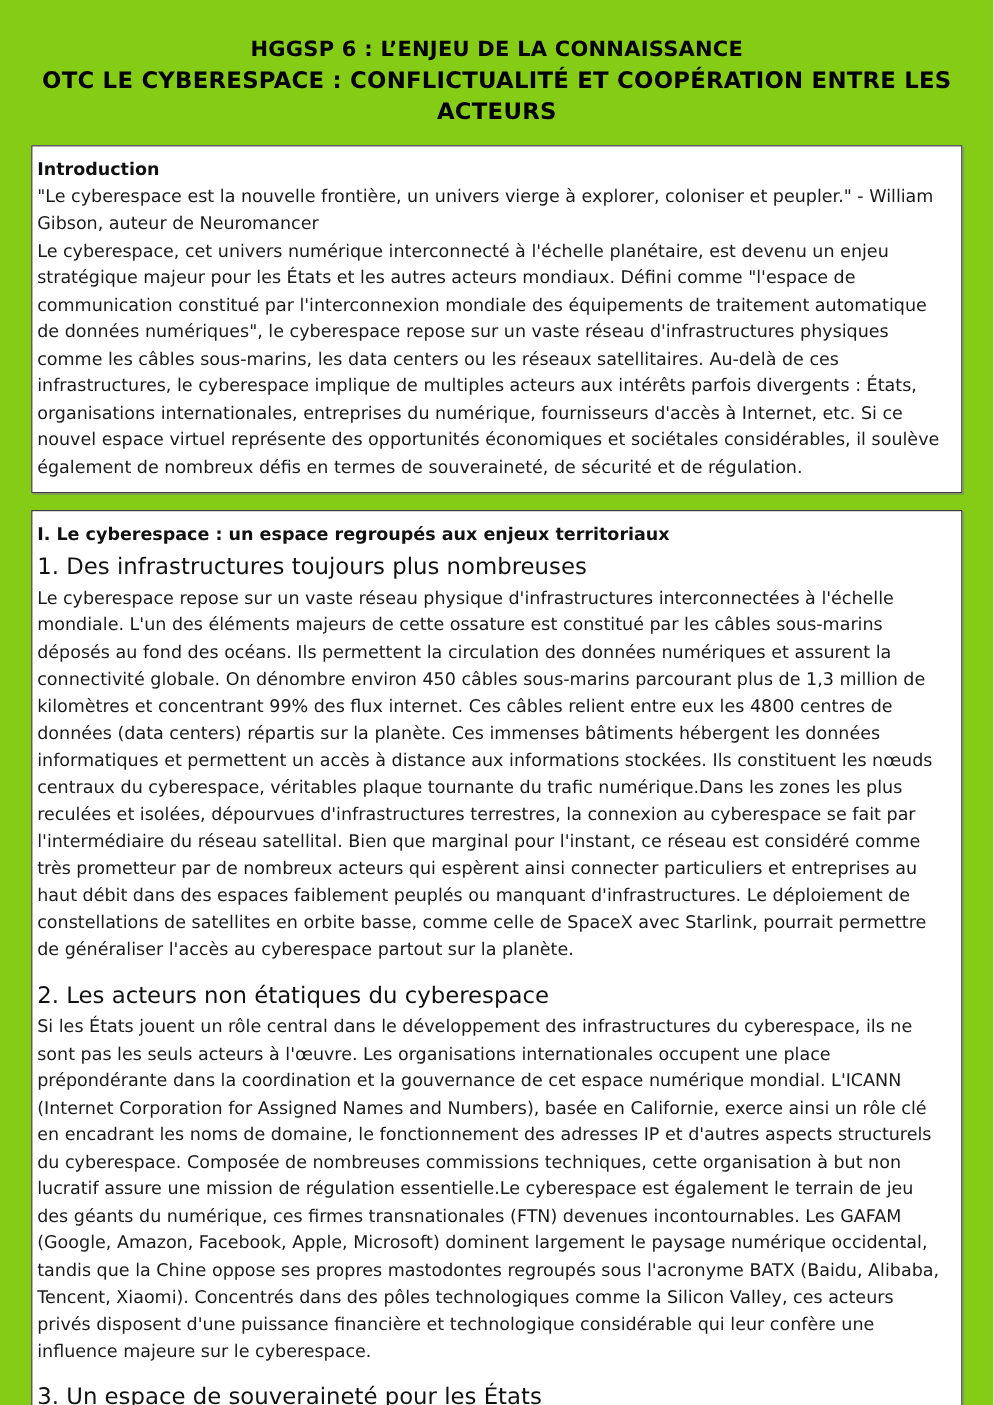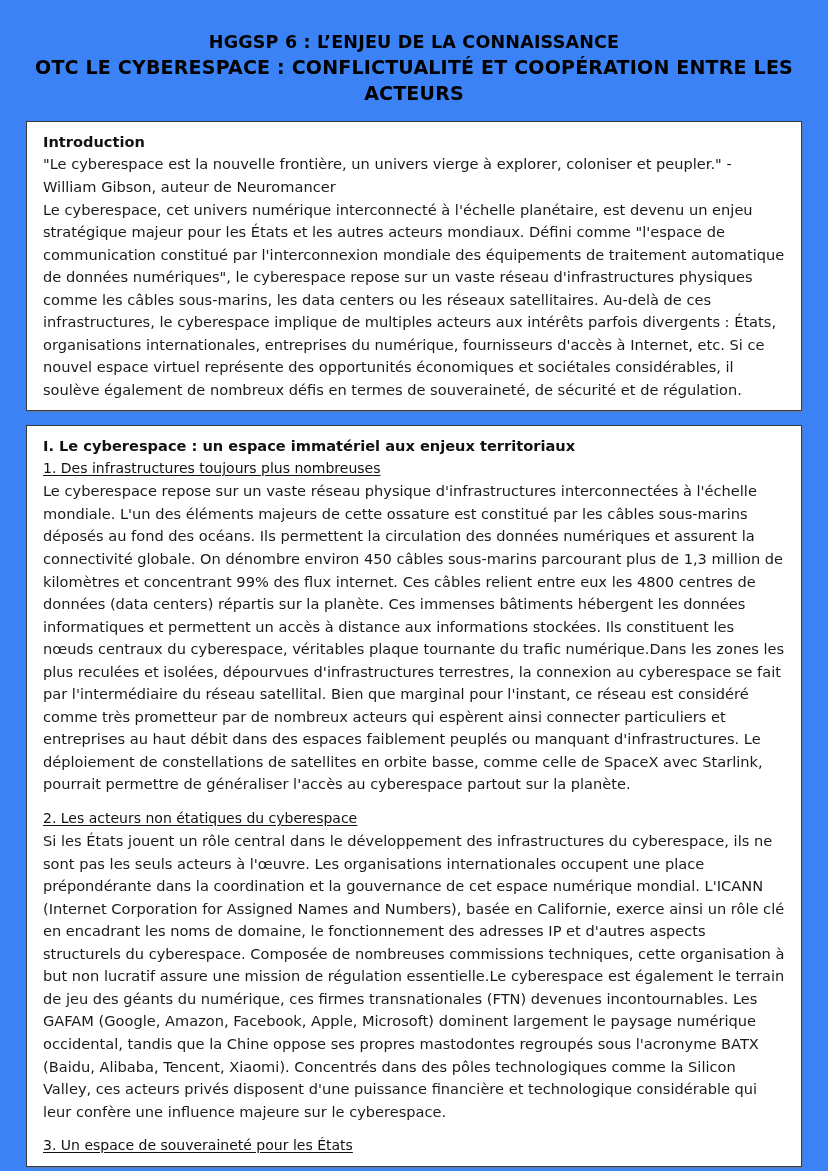--- a/index.html
+++ b/index.html
@@ -14,21 +14,21 @@
     font-family: "DejaVu Sans", "Liberation Sans", sans-serif;
     color: #1a1a1a;
     overflow: hidden;
   }
   .page {
     width: 828px;
     height: 1171px;
     box-sizing: border-box;
     padding: 0;
     position: relative;
-    background: #3b82f6;
+    background: #84cc16;
   }
   .doc-title {
     text-align: center;
     padding: 30px 14px 0 14px;
   }
   .doc-title .title-line {
     font-weight: bold;
     letter-spacing: 0.2px;
     color: #000000;
     line-height: 1.38;
@@ -38,36 +38,35 @@
   }
   .doc-title .title-line-2 {
     font-size: 19px;
   }
   .box {
     border: 1.3px solid #3a3a3a;
     box-shadow: 1.5px 1.5px 0 rgba(120,120,120,0.45);
     background: #ffffff;
     box-sizing: border-box;
     margin: 0 26px 14px 26px;
-    padding: 9px 14px 9px 16px;
+    padding: 9px 14px 9px 4px;
   }
   .box-intro {
     margin-top: 14px;
   }
   .heading-bold {
     font-weight: bold;
     font-size: 14.6px;
     line-height: 1.5;
     color: #111111;
     margin: 0 0 1px 0;
   }
   .subheading-underline {
-    text-decoration: underline;
     text-underline-offset: 2px;
-    font-size: 14px;
+    font-size: 19px;
     line-height: 1.5;
     color: #111111;
     margin: 0 0 1px 0;
   }
   p.para {
     margin: 0;
     font-size: 14.6px;
     line-height: 1.545;
     color: #1a1a1a;
     text-align: left;
@@ -87,21 +86,21 @@
     <div class="title-line title-line-2">OTC LE CYBERESPACE : CONFLICTUALITÉ ET COOPÉRATION ENTRE LES ACTEURS</div>
   </div>
 
   <section class="box box-intro">
     <div class="heading-bold">Introduction</div>
     <p class="para">"Le cyberespace est la nouvelle frontière, un univers vierge à explorer, coloniser et peupler." - William Gibson, auteur de Neuromancer</p>
     <p class="para">Le cyberespace, cet univers numérique interconnecté à l'échelle planétaire, est devenu un enjeu stratégique majeur pour les États et les autres acteurs mondiaux. Défini comme "l'espace de communication constitué par l'interconnexion mondiale des équipements de traitement automatique de données numériques", le cyberespace repose sur un vaste réseau d'infrastructures physiques comme les câbles sous-marins, les data centers ou les réseaux satellitaires. Au-delà de ces infrastructures, le cyberespace implique de multiples acteurs aux intérêts parfois divergents : États, organisations internationales, entreprises du numérique, fournisseurs d'accès à Internet, etc. Si ce nouvel espace virtuel représente des opportunités économiques et sociétales considérables, il soulève également de nombreux défis en termes de souveraineté, de sécurité et de régulation.</p>
   </section>
 
   <section class="box box-part-one">
-    <div class="heading-bold">I. Le cyberespace : un espace immatériel aux enjeux territoriaux</div>
+    <div class="heading-bold">I. Le cyberespace : un espace regroupés aux enjeux territoriaux</div>
 
     <div class="block">
       <div class="subheading-underline">1. Des infrastructures toujours plus nombreuses</div>
       <p class="para">Le cyberespace repose sur un vaste réseau physique d'infrastructures interconnectées à l'échelle mondiale. L'un des éléments majeurs de cette ossature est constitué par les câbles sous-marins déposés au fond des océans. Ils permettent la circulation des données numériques et assurent la connectivité globale. On dénombre environ 450 câbles sous-marins parcourant plus de 1,3 million de kilomètres et concentrant 99% des flux internet. Ces câbles relient entre eux les 4800 centres de données (data centers) répartis sur la planète. Ces immenses bâtiments hébergent les données informatiques et permettent un accès à distance aux informations stockées. Ils constituent les nœuds centraux du cyberespace, véritables plaque tournante du trafic numérique.Dans les zones les plus reculées et isolées, dépourvues d'infrastructures terrestres, la connexion au cyberespace se fait par l'intermédiaire du réseau satellital. Bien que marginal pour l'instant, ce réseau est considéré comme très prometteur par de nombreux acteurs qui espèrent ainsi connecter particuliers et entreprises au haut débit dans des espaces faiblement peuplés ou manquant d'infrastructures. Le déploiement de constellations de satellites en orbite basse, comme celle de SpaceX avec Starlink, pourrait permettre de généraliser l'accès au cyberespace partout sur la planète.</p>
     </div>
 
     <div class="block">
       <div class="subheading-underline">2. Les acteurs non étatiques du cyberespace</div>
       <p class="para">Si les États jouent un rôle central dans le développement des infrastructures du cyberespace, ils ne sont pas les seuls acteurs à l'œuvre. Les organisations internationales occupent une place prépondérante dans la coordination et la gouvernance de cet espace numérique mondial. L'ICANN (Internet Corporation for Assigned Names and Numbers), basée en Californie, exerce ainsi un rôle clé en encadrant les noms de domaine, le fonctionnement des adresses IP et d'autres aspects structurels du cyberespace. Composée de nombreuses commissions techniques, cette organisation à but non lucratif assure une mission de régulation essentielle.Le cyberespace est également le terrain de jeu des géants du numérique, ces firmes transnationales (FTN) devenues incontournables. Les GAFAM (Google, Amazon, Facebook, Apple, Microsoft) dominent largement le paysage numérique occidental, tandis que la Chine oppose ses propres mastodontes regroupés sous l'acronyme BATX (Baidu, Alibaba, Tencent, Xiaomi). Concentrés dans des pôles technologiques comme la Silicon Valley, ces acteurs privés disposent d'une puissance financière et technologique considérable qui leur confère une influence majeure sur le cyberespace.</p>
     </div>

